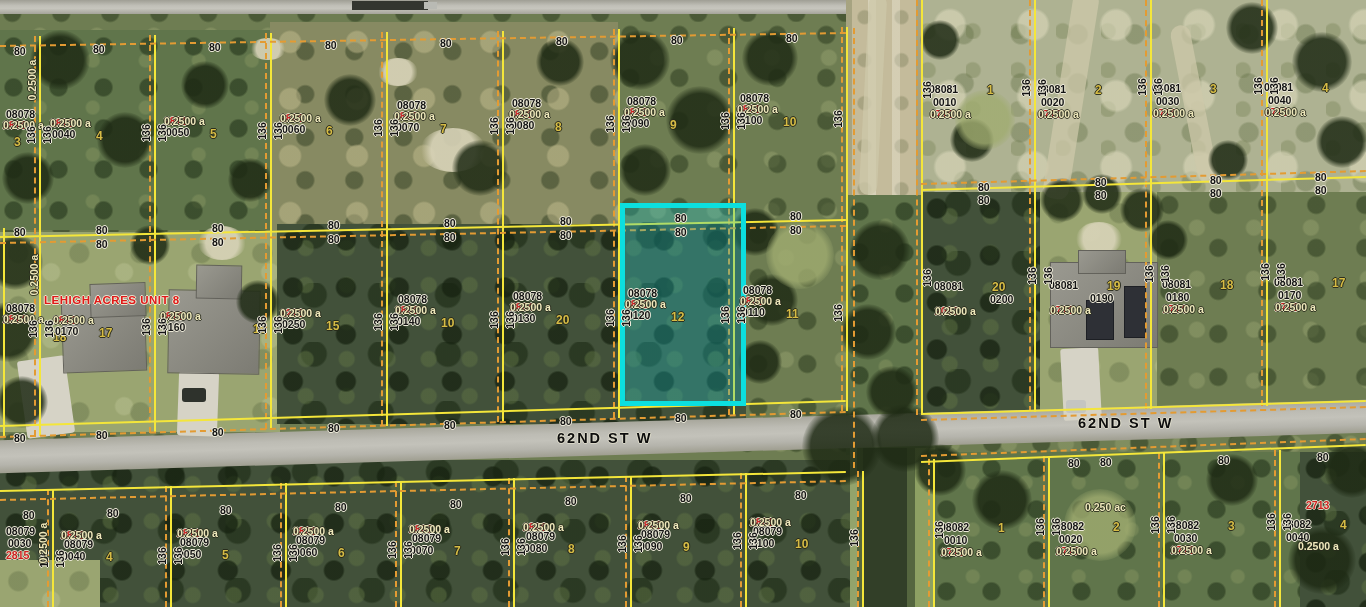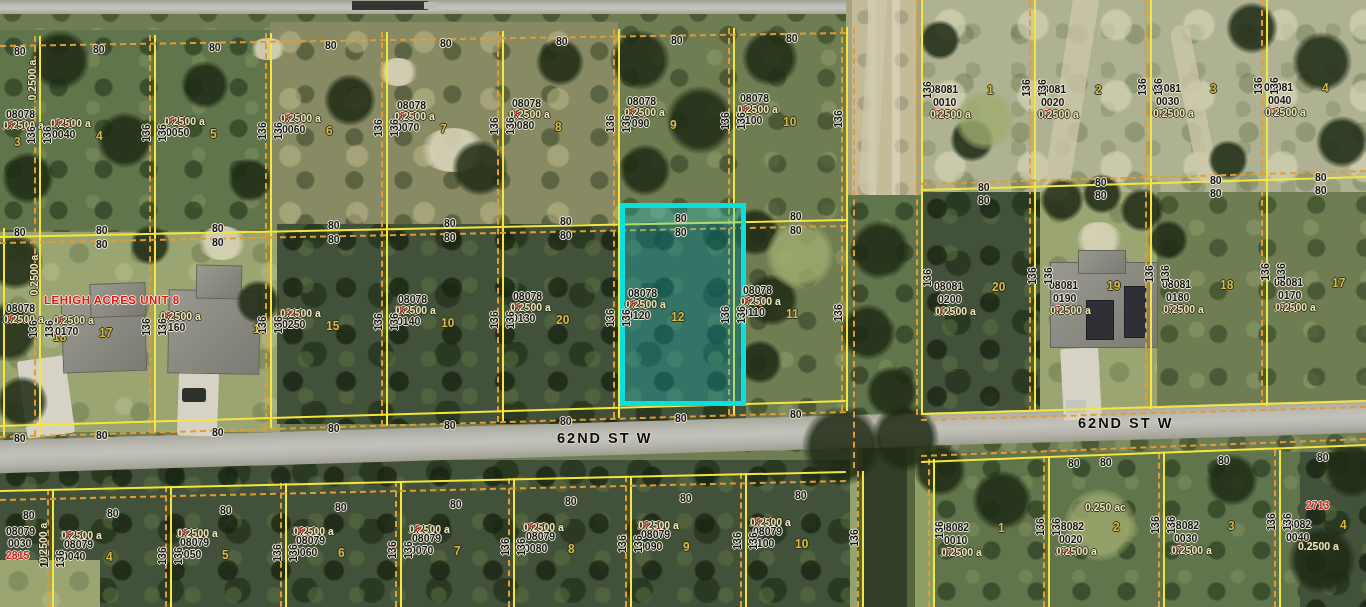--- a/index.html
+++ b/index.html
@@ -400,28 +400,28 @@
     </div>
     <div class="lbl tk" style="left: 1264px; top: 82px; z-index: 8;">08081</div>
     <div class="lbl ty" style="left: 1322px; top: 82px; z-index: 8;">4</div>
     <div class="lbl tk" style="left: 1268px; top: 95px; z-index: 8;">0040</div>
     <div class="lbl" style="left: 1265px; top: 107px; z-index: 8;">
       <span class="tr">2713</span>
       <span class="ta"> 0.2500 a</span>
     </div>
     <div class="lbl tk" style="left: 934px; top: 281px; z-index: 8;">08081</div>
     <div class="lbl ty" style="left: 992px; top: 281px; z-index: 8;">20</div>
-    <div class="lbl tk" style="left: 938px; top: 294px; z-index: 8;">0200</div>
+    <div class="lbl tk" style="left: 990px; top: 294px; z-index: 8;">0200</div>
     <div class="lbl" style="left: 935px; top: 306px; z-index: 8;">
       <span class="tr">2037</span>
       <span class="ta"> 0.2500 a</span>
     </div>
     <div class="lbl tk" style="left: 1049px; top: 280px; z-index: 8;">08081</div>
     <div class="lbl ty" style="left: 1107px; top: 280px; z-index: 8;">19</div>
-    <div class="lbl tk" style="left: 1053px; top: 293px; z-index: 8;">0190</div>
+    <div class="lbl tk" style="left: 1090px; top: 293px; z-index: 8;">0190</div>
     <div class="lbl" style="left: 1050px; top: 305px; z-index: 8;">
       <span class="tr">2716</span>
       <span class="ta"> 0.2500 a</span>
     </div>
     <div class="lbl tk" style="left: 1162px; top: 279px; z-index: 8;">08081</div>
     <div class="lbl ty" style="left: 1220px; top: 279px; z-index: 8;">18</div>
     <div class="lbl tk" style="left: 1166px; top: 292px; z-index: 8;">0180</div>
     <div class="lbl" style="left: 1163px; top: 304px; z-index: 8;">
       <span class="tr">2714</span>
       <span class="ta"> 0.2500 a</span>

